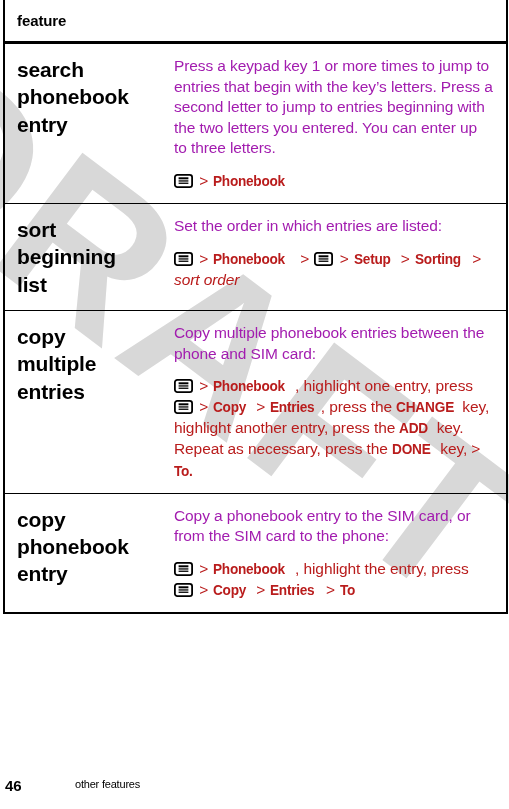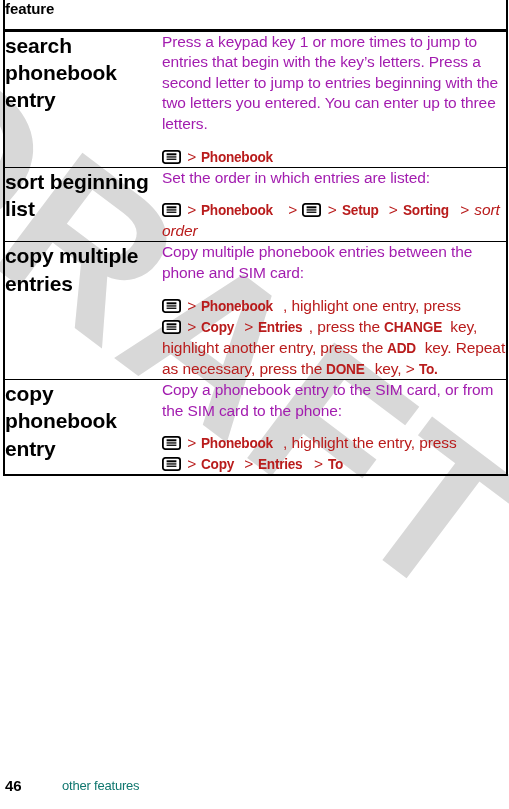--- a/index.html
+++ b/index.html
@@ -55,21 +55,21 @@
     position: absolute;
     left: 3px;
     top: 0px;
     width: 503px;
     border-collapse: collapse;
     table-layout: fixed;
     background: transparent;
   }
   #feature-table td, #feature-table th {
     vertical-align: top;
-    padding: 0;
+    padding: 12px;
     background: transparent;
   }
 
   .col-feature { width: 158px; }
   .col-desc    { width: 345px; }
 
   
   .thead-row th {
     border-left: 2px solid #000;
     border-right: 2px solid #000;
@@ -168,26 +168,26 @@
   #footer-page-number {
     position: absolute;
     left: 5px;
     top: 0px;
     font-size: 15px;
     font-weight: bold;
     letter-spacing: -0.2px;
   }
   #footer-section-title {
     position: absolute;
-    left: 62px;
+    left: 75px;
     top: 1px;
-    font-size: 13px;
+    font-size: 11px;
     font-weight: normal;
     letter-spacing: -0.2px;
-    color: #0f766e;
+    color: #000000;
   }
 </style>
 </head>
 <body>
 
 <div id="watermark-layer">
   <div id="watermark-text">DRAFT</div>
 </div>
 
 <div id="page">

